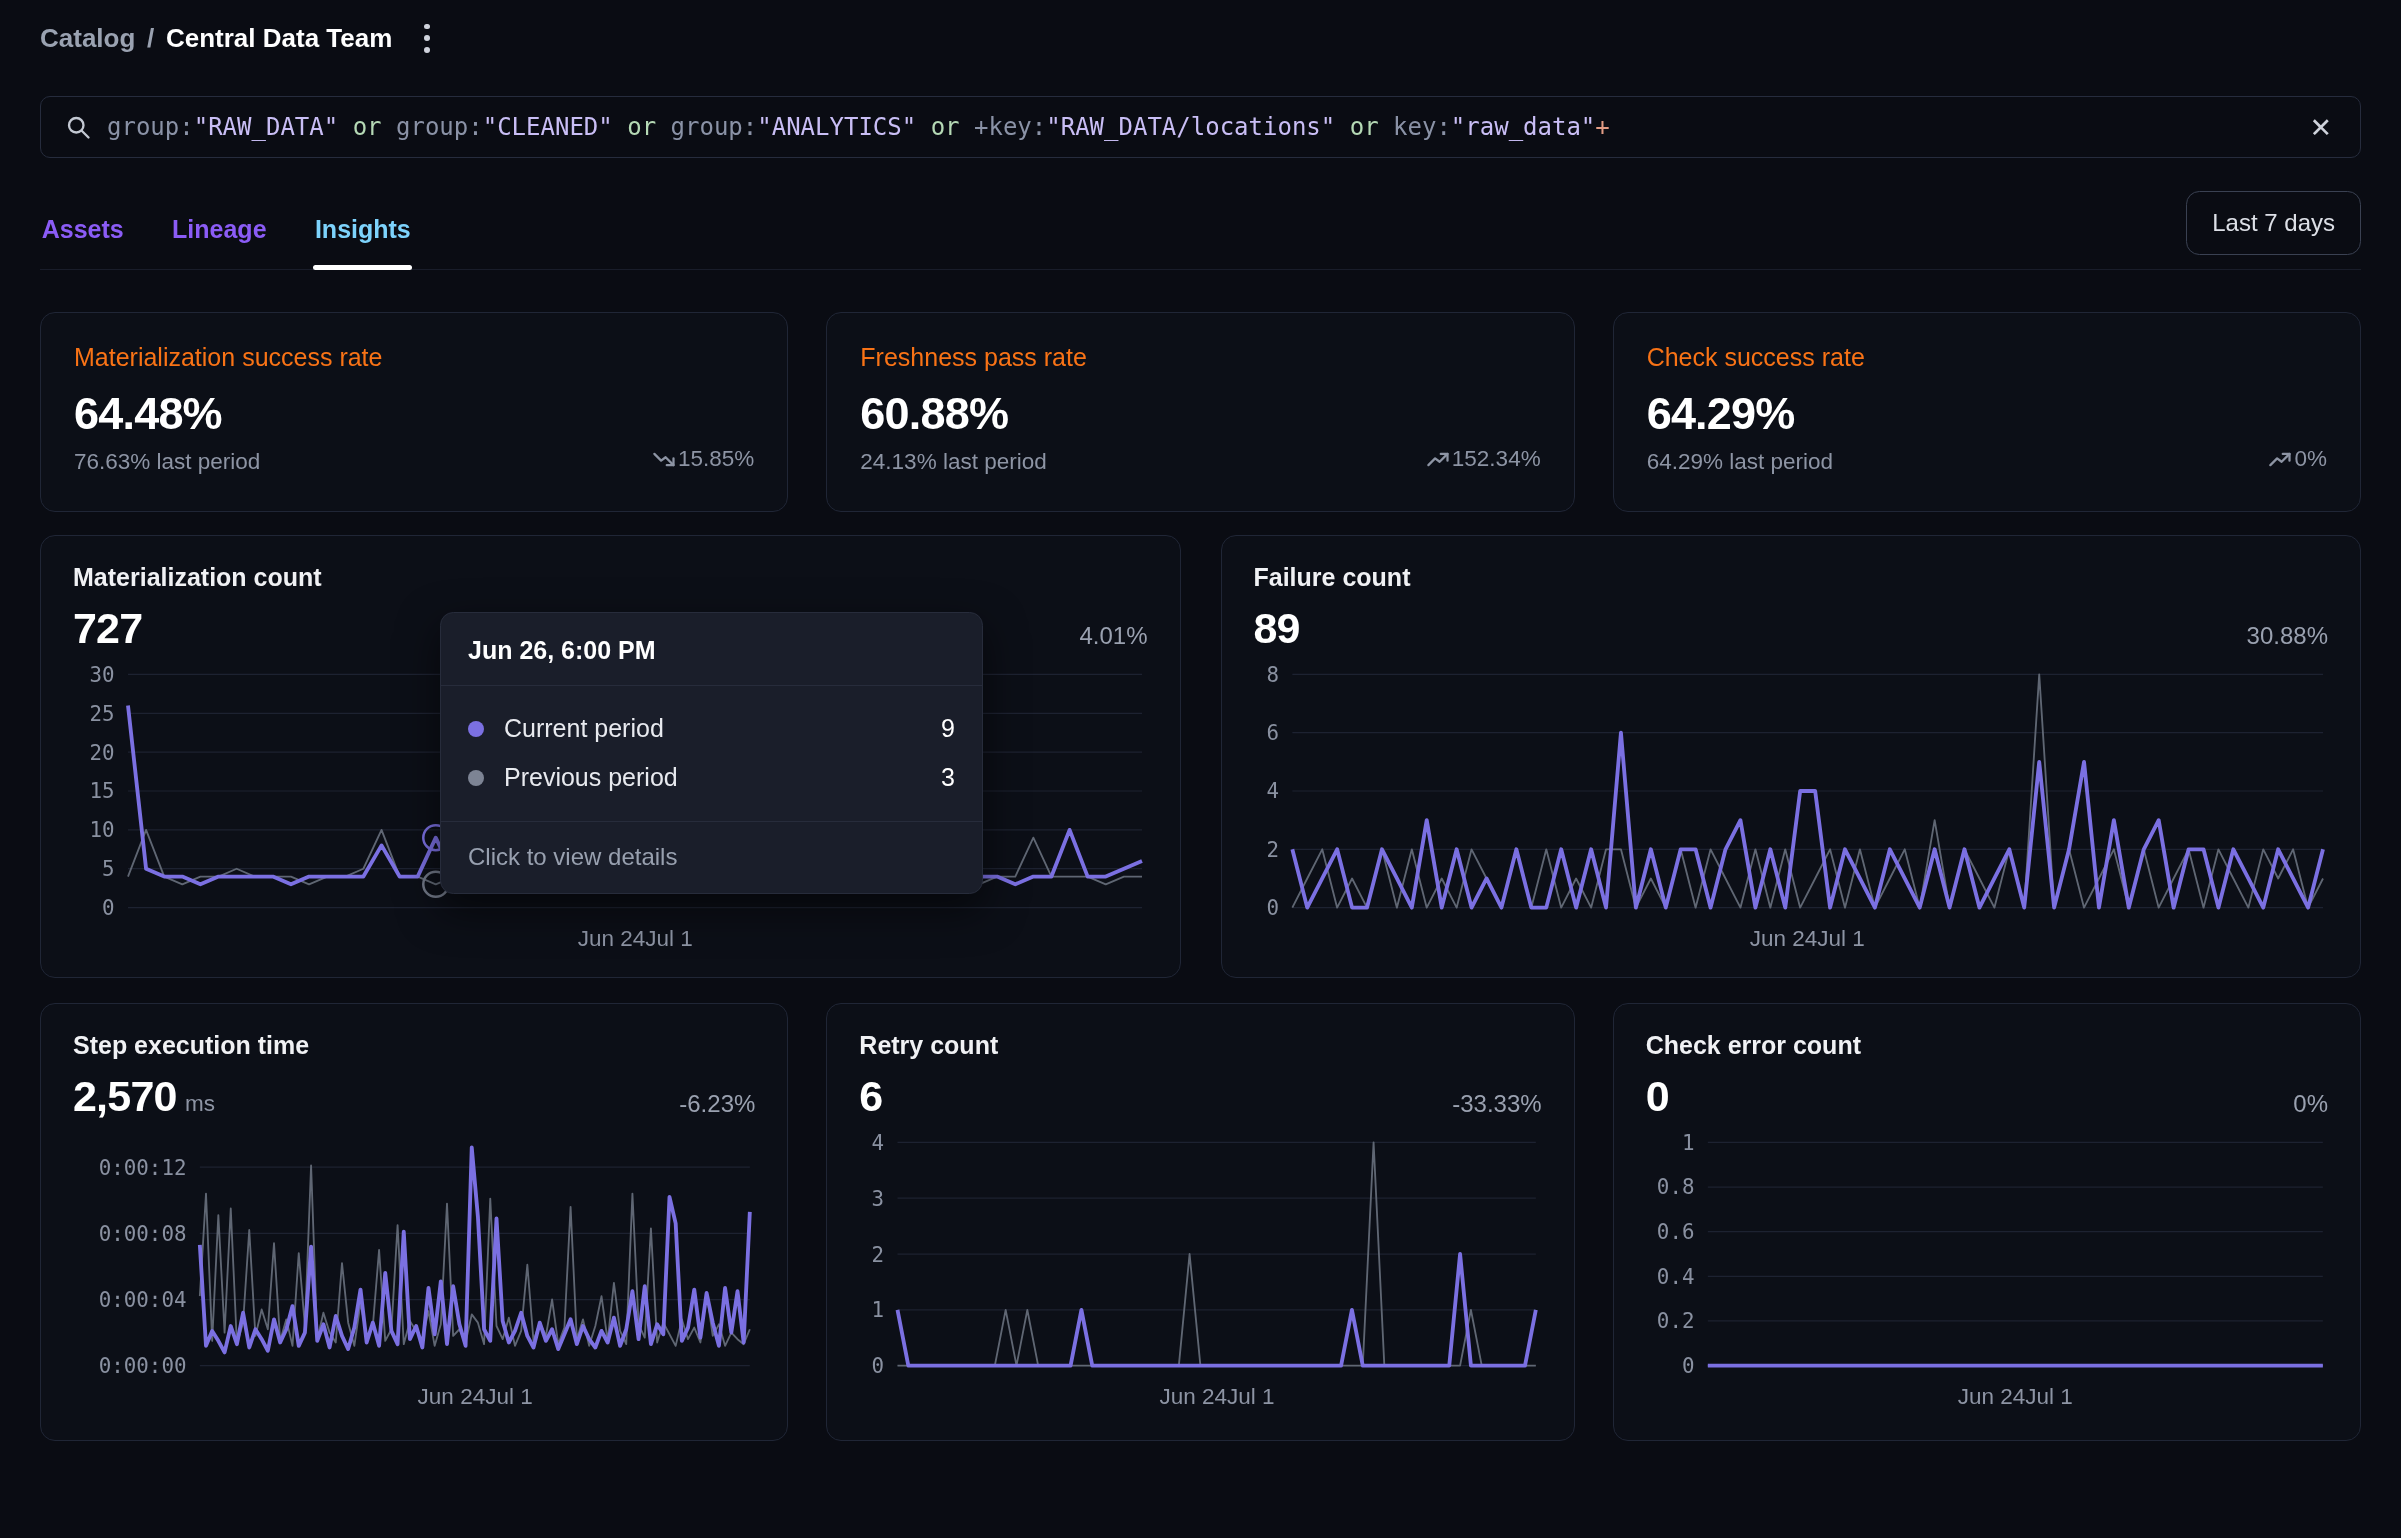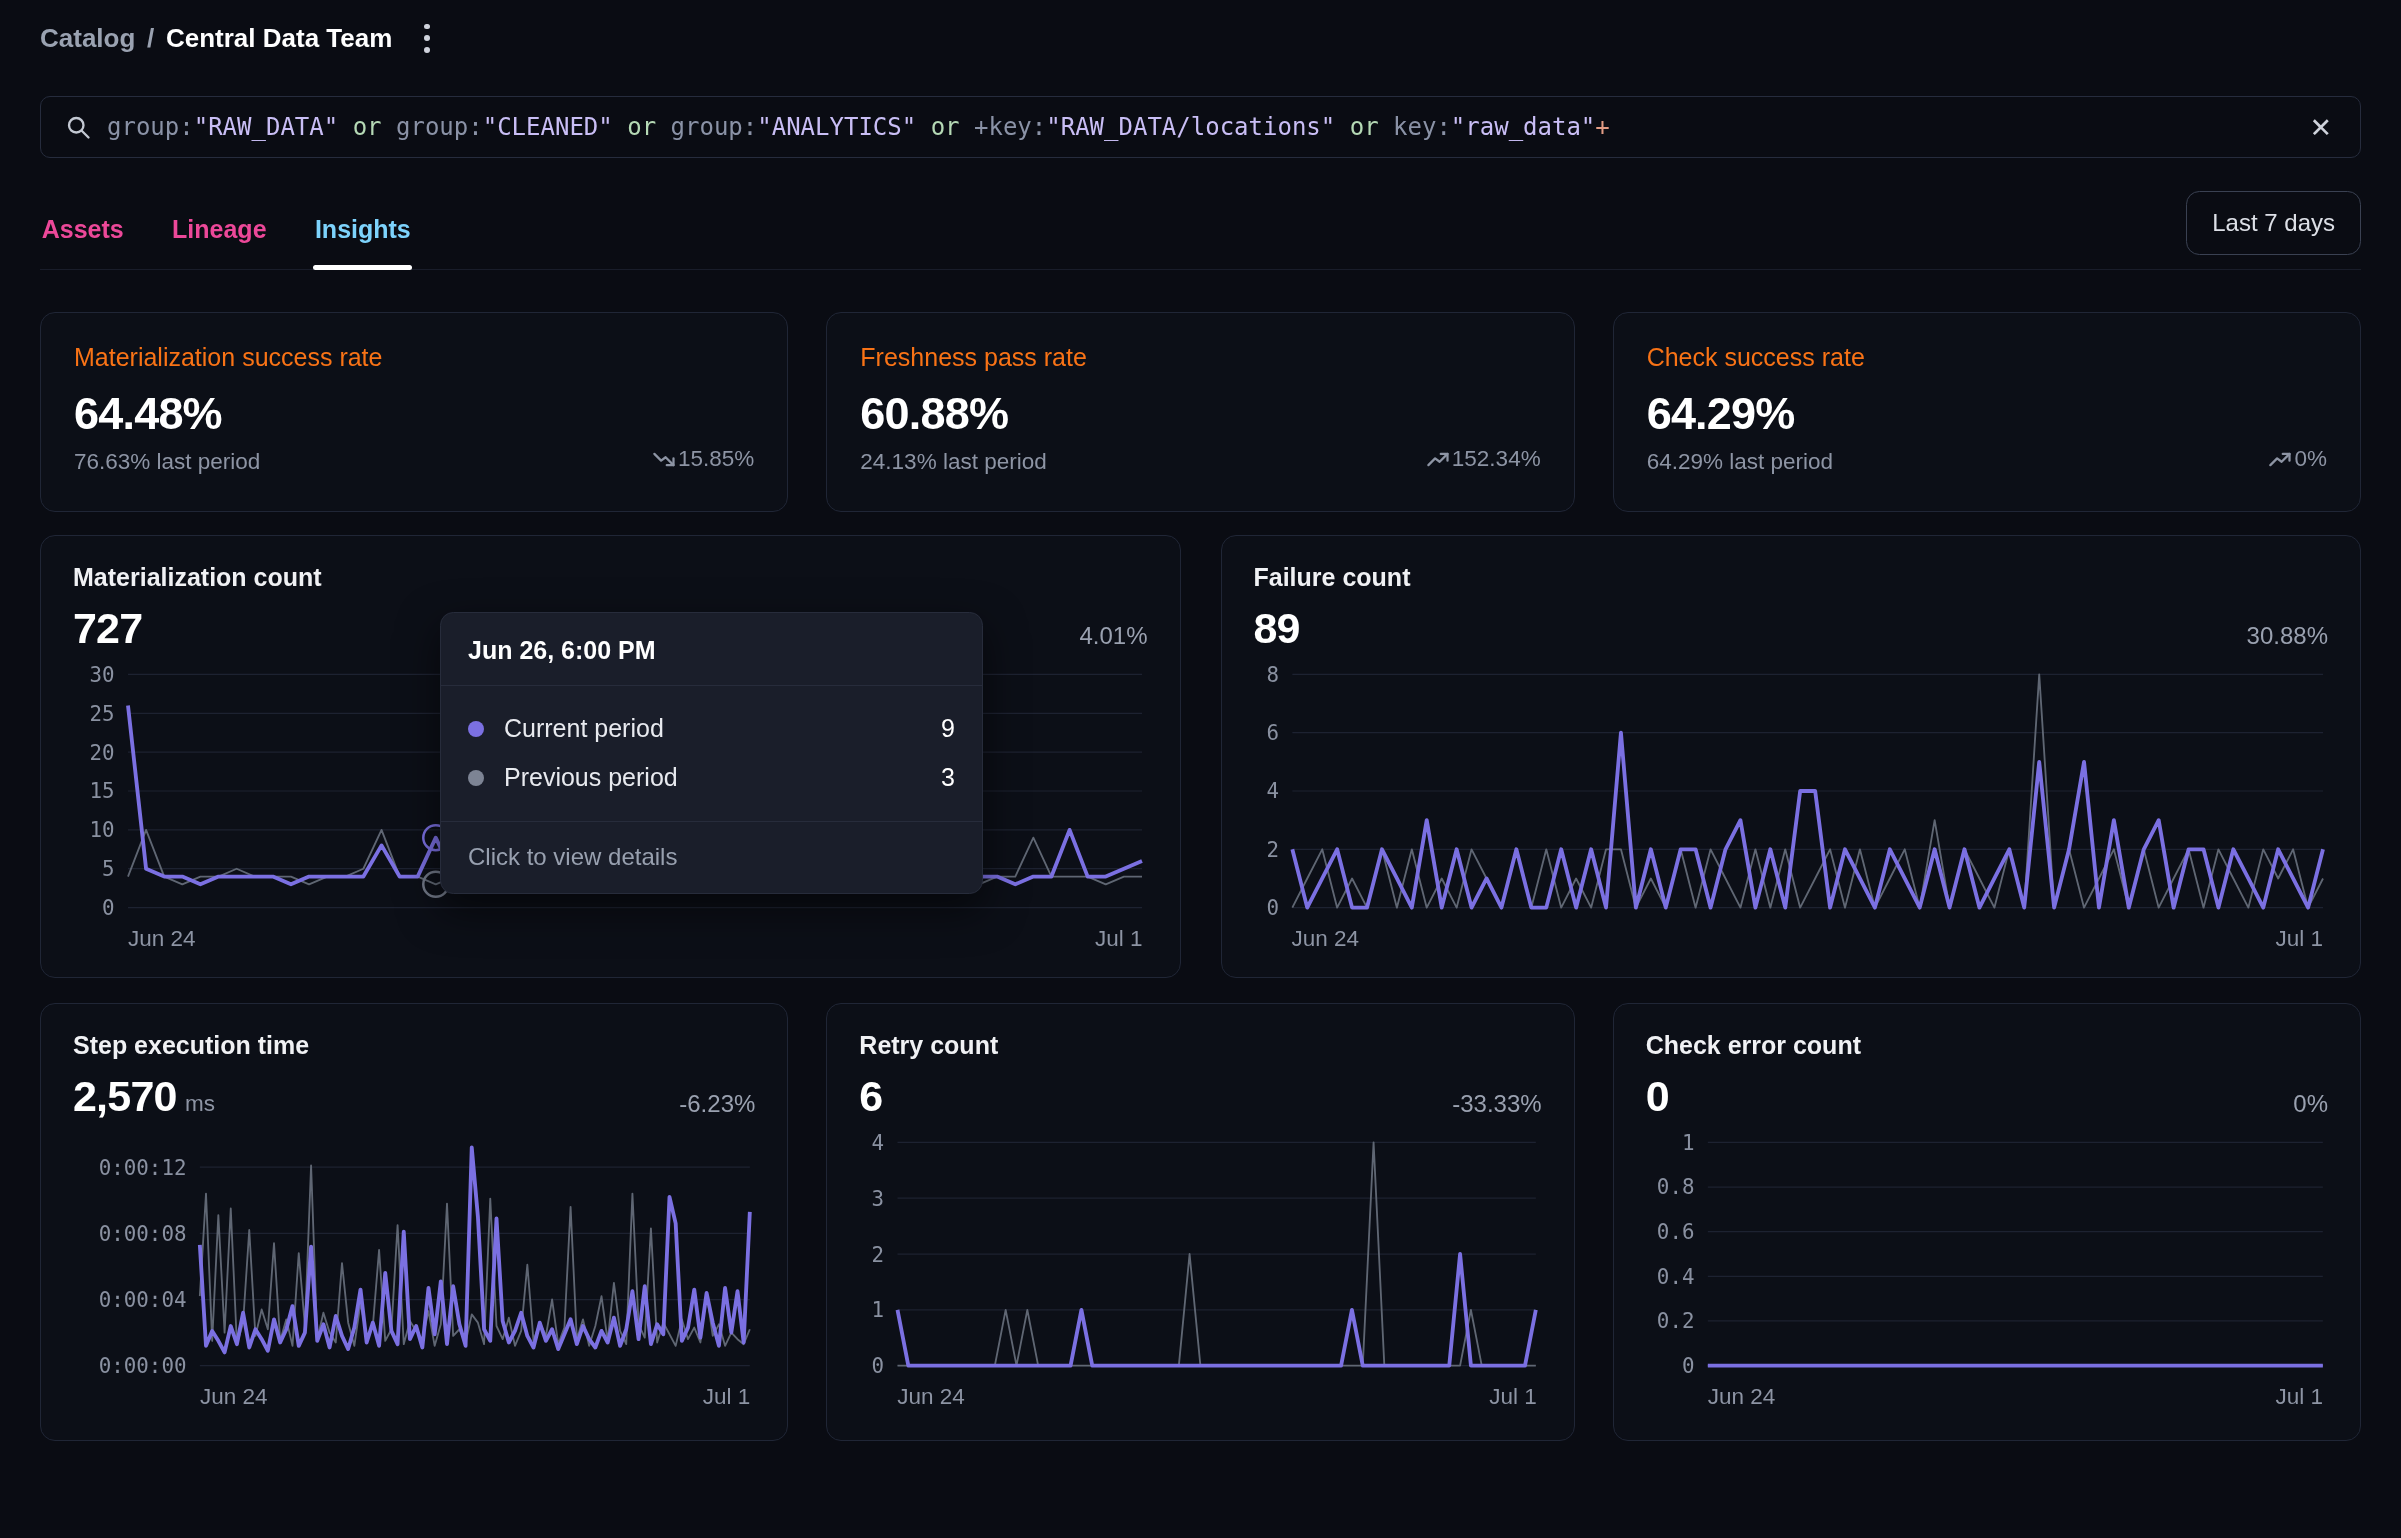--- a/index.html
+++ b/index.html
@@ -19,21 +19,21 @@
   
   .searchbar { margin-top:37px; height:62px; border:1.7px solid #262c3d; border-radius:10px;
     display:flex; align-items:center; padding:0 23px;
     font-family:"DejaVu Sans Mono", monospace; font-size:24px; background:#0a0c13; }
   .search-glyph { display:flex; margin-right:15px; }
   .search-text { flex:1; white-space:pre; overflow:hidden; }
   .seg-k { color:#8a92a6; } .seg-s { color:#c9bef5; } .seg-o { color:#b5d9b5; } .seg-x { color:#e29c85; }
   .clear-btn { color:#ced2db; font-size:27px; cursor:pointer; padding:3.3px 5px; font-family:"DejaVu Sans", sans-serif; }
   
   .tabs-row { margin-top:33px; display:flex; align-items:flex-end; border-bottom:1.7px solid #191d2a; }
-  .tab { font-size:25px; font-weight:600; color:#ec4899; padding:11.7px 1.7px 25px; margin-right:45px; position:relative; cursor:pointer; }
+  .tab { font-size:25px; font-weight:600; color:#8b5cf6; padding:11.7px 1.7px 25px; margin-right:45px; position:relative; cursor:pointer; }
   .tab.active { color:#7dd3fc;text-align:right; }
   .tab.active::after { content:""; position:absolute; left:0; right:0; bottom:-1.7px; height:5px; background:#ffffff; border-radius:2.5px; }
   .range-btn { margin-left:auto; margin-bottom:13.3px; border:1.7px solid #3a4152; border-radius:13.3px; height:64px;
     padding:0 25px; display:flex; align-items:center; font-size:24px; color:#dde0e7; cursor:pointer; background:transparent; }
   
   .metric-row { margin-top:42px; display:grid; grid-template-columns:repeat(3,1fr); gap:38px; }
   .card { border:1.7px solid #202636; border-radius:15px; background:#0c0f17; }
   .metric-card { height:200px; padding:30px 33px 32px; display:flex; flex-direction:column; }
   .metric-title { font-size:25px; color:#f97316; }
   .metric-value { font-size:45px; font-weight:700; letter-spacing:-0.8px; margin-top:16.7px; color:#ffffff; }
@@ -48,21 +48,21 @@
   .charts-row1 .chart-card { height:443px; }
   .charts-row2 .chart-card { height:438px; }
   .chart-title { font-size:25px; font-weight:600; color:#f0f1f4; }
   .chart-valrow { display:flex; justify-content:space-between; align-items:flex-end; margin-top:15px; }
   .chart-value { font-size:43px; font-weight:700; letter-spacing:-0.8px; line-height:1; color:#ffffff; }
   .chart-unit { font-size:22.5px; color:#8d94a4; margin-left:8.3px; font-weight:400; }
   .chart-change { font-size:24px; color:#9aa1b0; }
   .chart-plot { margin-top:16.7px; width:100%; }
   .charts-row1 .chart-plot { height:250px; }
   .charts-row2 .chart-plot { height:240px; }
-  .chart-xlabels { display:flex; justify-content:space-between; font-size:22.5px; color:#8d94a4; margin-top:10px; padding-right:5px; }
+  .chart-xlabels { display:flex; justify-content:center; font-size:22.5px; color:#8d94a4; margin-top:10px; padding-right:5px; }
   
   .tooltip { position:absolute; left:440px; top:612px; width:543px; background:#1a1e2a;
     border:0.8px solid #272c3b; border-radius:13.3px; box-shadow:0 15px 42px rgba(0,0,0,.55); z-index:20; }
   .tooltip-head { padding:23px 27px 20px; font-size:25px; font-weight:700; color:#ffffff; border-bottom:0.8px solid #272c3b; }
   .tooltip-body { padding:18.3px 27px; }
   .tooltip-row { display:flex; align-items:center; font-size:25px; padding:10px 0; }
   .tooltip-dot { width:16px; height:16px; border-radius:50%; margin-right:20px; flex:none; }
   .tooltip-label { color:#e8eaef; }
   .tooltip-val { margin-left:auto; color:#ffffff; }
   .tooltip-foot { border-top:0.8px solid #272c3b; padding:21.7px 27px; font-size:24px; color:#98a0af; }

